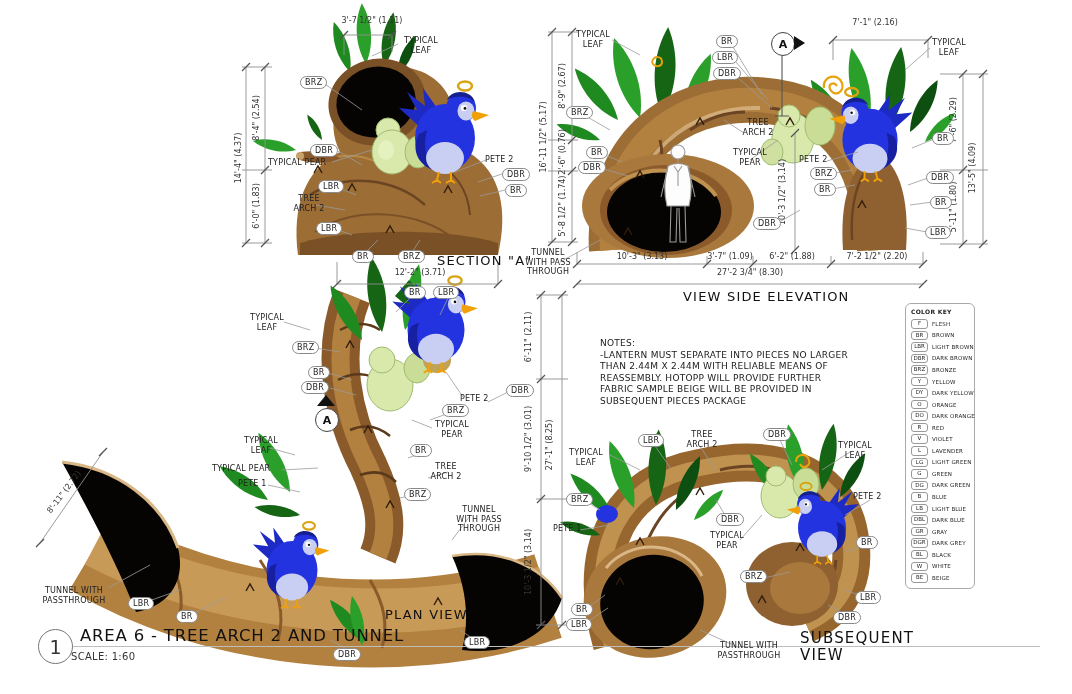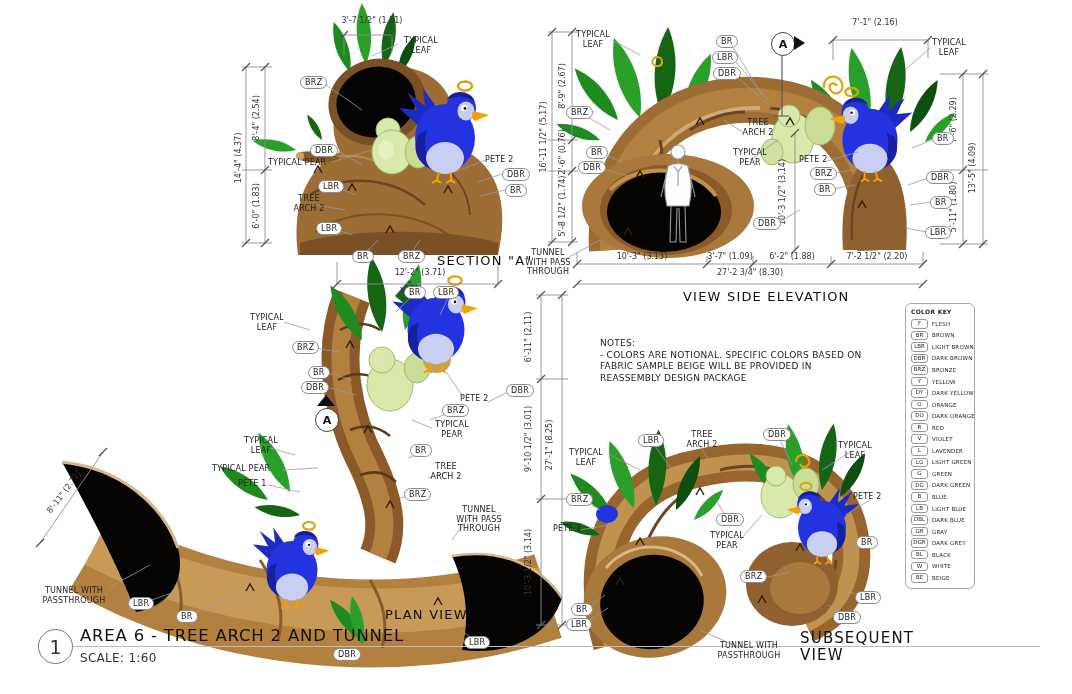--- a/index.html
+++ b/index.html
@@ -35,21 +35,21 @@
   .ckey-title{font-size:6px;font-weight:bold;letter-spacing:.3px;margin-bottom:3px;color:#222;}
   .ck-row{display:flex;align-items:center;height:11.55px;}
   .ck-code{border:1px solid #999;border-radius:3px;font-size:5.5px;min-width:13px;text-align:center;
            padding:0 1px;height:7.5px;line-height:7.5px;margin-right:4px;color:#222;background:#fff;}
   .ck-name{font-size:5.5px;letter-spacing:.2px;color:#222;white-space:nowrap;}
   .tb-circle{position:absolute;left:38px;top:629px;width:33px;height:33px;border:1.5px solid #777;
              border-radius:50%;display:flex;align-items:center;justify-content:center;
              font-size:19px;color:#333;z-index:6;background:#fff;}
   .tb-title{position:absolute;left:80px;top:626px;font-size:16.5px;letter-spacing:.8px;color:#111;z-index:6;}
   .tb-line{position:absolute;left:56px;top:646px;width:984px;height:1px;background:#bdbdbd;z-index:3;}
-  .tb-scale{position:absolute;left:80px;top:651px;font-size:12px;letter-spacing:.3px;color:#333;z-index:6;}
+  .tb-scale{position:absolute;left:71px;top:651px;font-size:10px;letter-spacing:.3px;color:#333;z-index:6;}
 </style>
 </head>
 <body>
 
 <div class="sheet">
 
 <svg class="art" width="1072" height="694" viewBox="0 0 1072 694">
   <defs>
     <path id="leaf" d="M0,0 C7,-14 6,-30 0,-42 C-6,-30 -7,-14 0,0 Z"></path>
     <path id="tk" d="M-4,4 L4,-4" stroke="#555" stroke-width="1.3"></path>
@@ -422,23 +422,25 @@
   <span class="pill" style="left:855px;top:591px">LBR</span>
   <span class="pill" style="left:833px;top:611px">DBR</span>
   <span class="pill" style="left:571px;top:603px">BR</span>
   <span class="pill" style="left:566px;top:618px">LBR</span>
   <span class="lbl" style="left:706px;top:641px;width:86px">TUNNEL WITH PASSTHROUGH</span>
   <span class="big-title" style="left:800px;top:630px;width:110px;text-align:left">SUBSEQUENT VIEW</span>
 </div>
 
 <div class="notes">
   <div>NOTES:</div>
-  <div>- COLORS ARE NOTIONAL. SPECIFIC COLORS BASED ON</div>
+  <div>-LANTERN MUST SEPARATE INTO PIECES NO LARGER</div>
+  <div>THAN 2.44M X 2.44M WITH RELIABLE MEANS OF</div>
+  <div>REASSEMBLY. HOTOPP WILL PROVIDE FURTHER</div>
   <div>FABRIC SAMPLE BEIGE WILL BE PROVIDED IN</div>
-  <div>REASSEMBLY DESIGN PACKAGE</div>
+  <div>SUBSEQUENT PIECES PACKAGE</div>
 </div>
 
 <div class="ckey">
   <div class="ckey-title">COLOR KEY</div>
   <div class="ck-row">
         <span class="ck-code">F</span>
         <span class="ck-name">FLESH</span>
       </div>
   <div class="ck-row">
         <span class="ck-code">BR</span>

